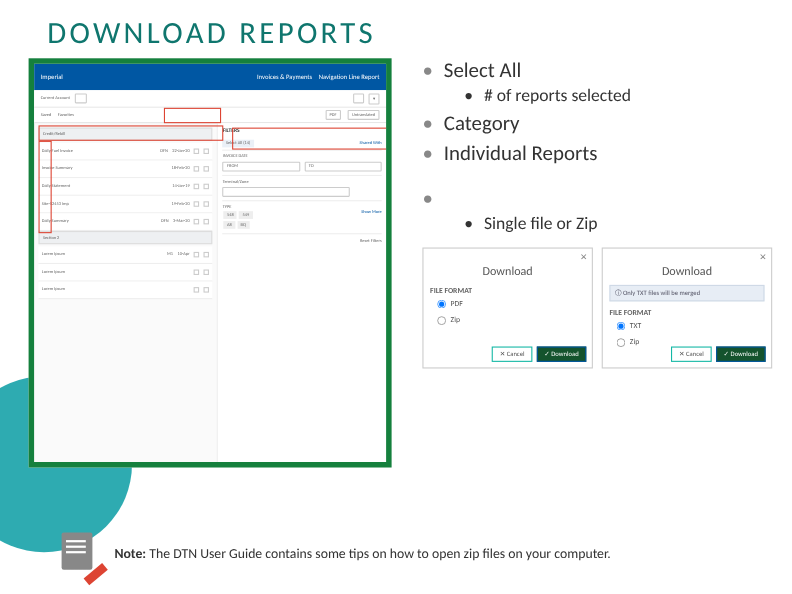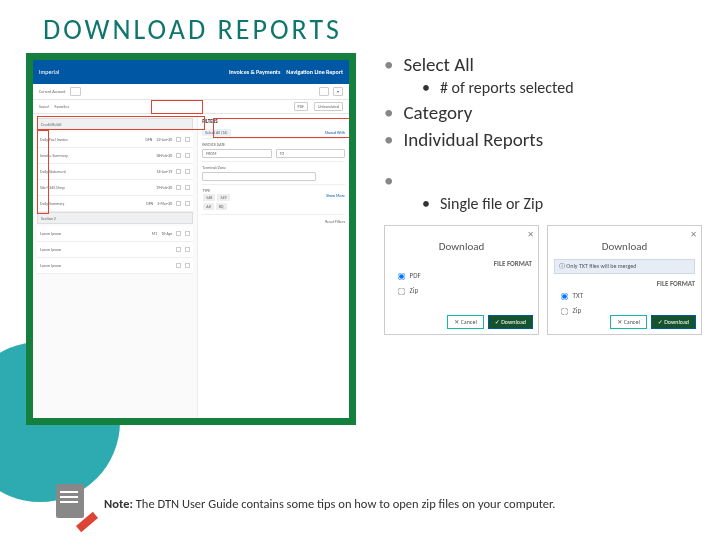--- a/index.html
+++ b/index.html
@@ -18,37 +18,37 @@
     letter-spacing: 3px;
     padding: 12px 0 6px 43px;
   }
   .content {
     display: flex;
     padding: 0 18px 0 26px;
   }
   .screenshot {
     width: 332px;
     height: 372px;
-    border: 7px solid #15803d;
+    border: 5px solid #15803d;
     background: #fafafa;
     position: relative;
     overflow: hidden;
     font-size: 4px;
     color: #666;
   }
   .ss-header {
     height: 24px;
     background: #0057a3;
     display: flex;
     align-items: center;
     padding: 0 6px;
     color: #fff;
     font-size: 6px;
   }
-  .ss-header .right { margin-left: auto; display: flex; gap: 6px; font-weight: bold; }
+  .ss-header .right { margin-left: auto; display: flex; gap: 6px; }
   .ss-bar1 {
     height: 16px;
     background: #fff;
     border-bottom: 1px solid #e5e5e5;
     display: flex;
     align-items: center;
     padding: 0 6px;
     gap: 4px;
   }
   .chip { border: 1px solid #ccc; padding: 1px 3px; border-radius: 1px; background:#fff;}
@@ -106,21 +106,21 @@
     border: 1px solid #ccc;
     background:#fff;
     padding: 4px 6px;
     font-size: 7px;
     color:#555;
     position:relative;
   }
   .popup .close { position:absolute; right:4px; top:3px; font-size:8px; color:#888;}
   .popup .ptitle { text-align:center; font-size:11px; color:#555; margin:10px 0 6px;}
   .popup .msg { background:#e7edf5; color:#556; padding:2px 4px; font-size:6px; margin-bottom:5px; border:1px solid #cfd9e6;}
-  .popup .sect { font-size:7px; font-weight:700; color:#666; margin-top:2px;text-align:right;}
+  .popup .sect { font-size:7px; font-weight:700; color:#666; margin-top:2px;}
   .popup .opt { font-size:7px; margin:2px 0 0 4px;}
   .popup .opt input { transform: scale(0.6); vertical-align:middle;}
   .popup .btns { position:absolute; bottom:5px; right:5px; display:flex; gap:4px;}
   .popup .btn { font-size:6px; padding:2px 6px; border:1px solid #14b8a6; background:#fff;}
   .popup .btn.primary { background:#14532d; color:#fff; border-color:#0057a3;}
   .footer {
     position: absolute;
     bottom: 16px;
     left: 56px;
     right: 40px;

